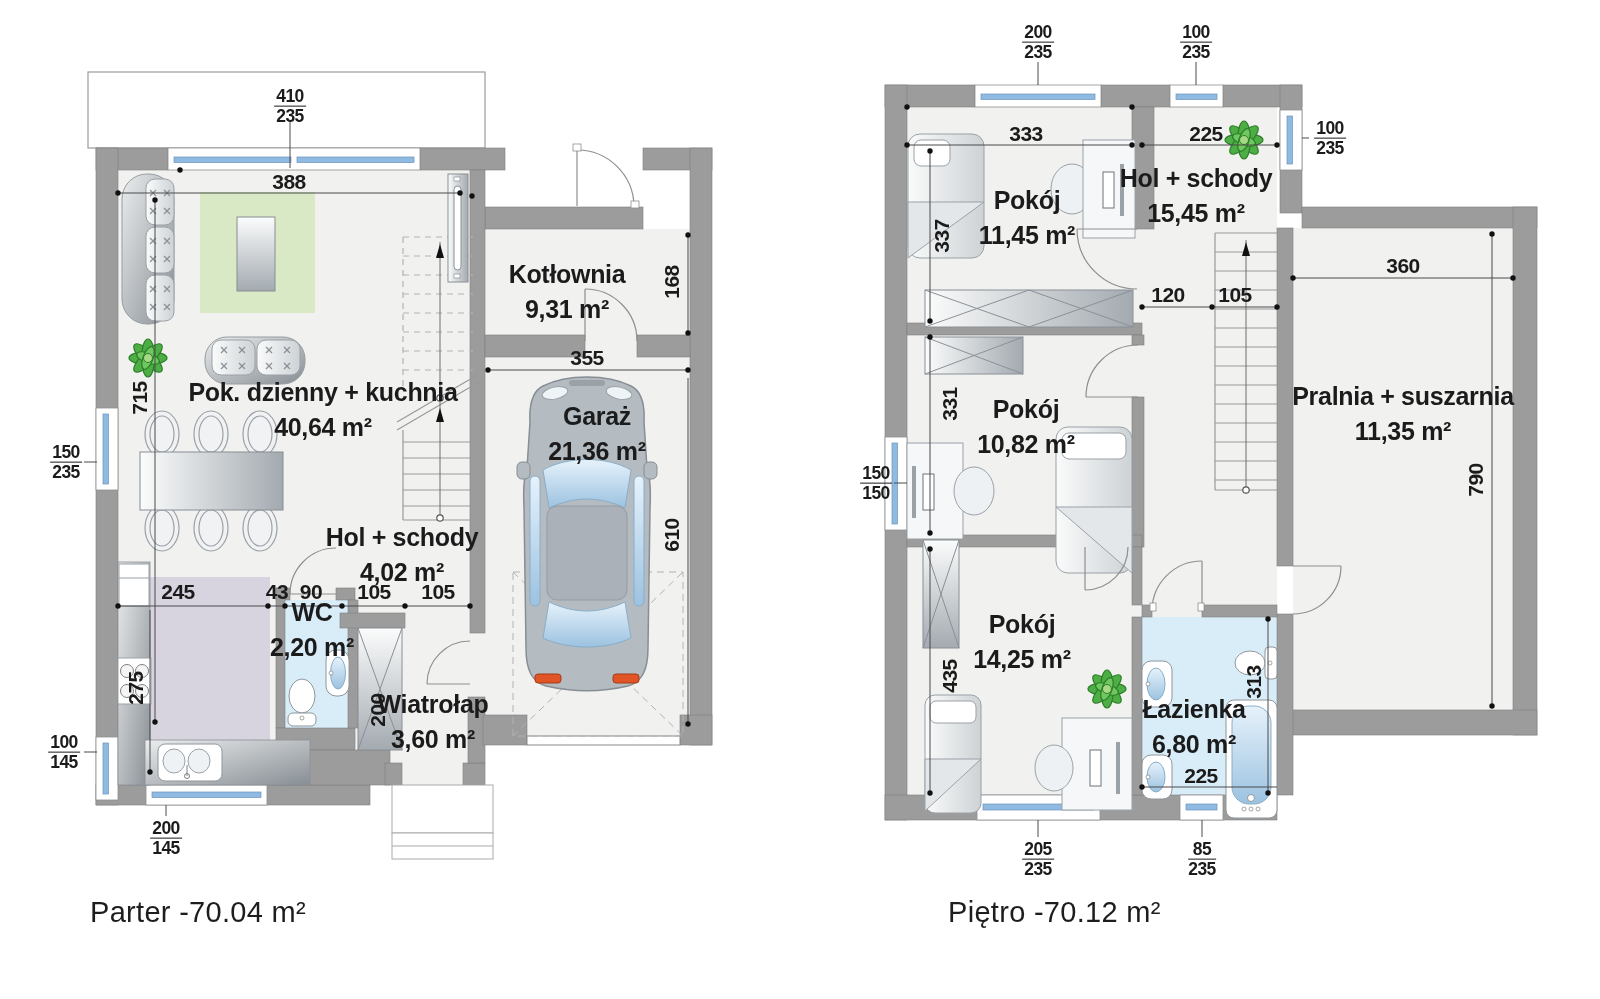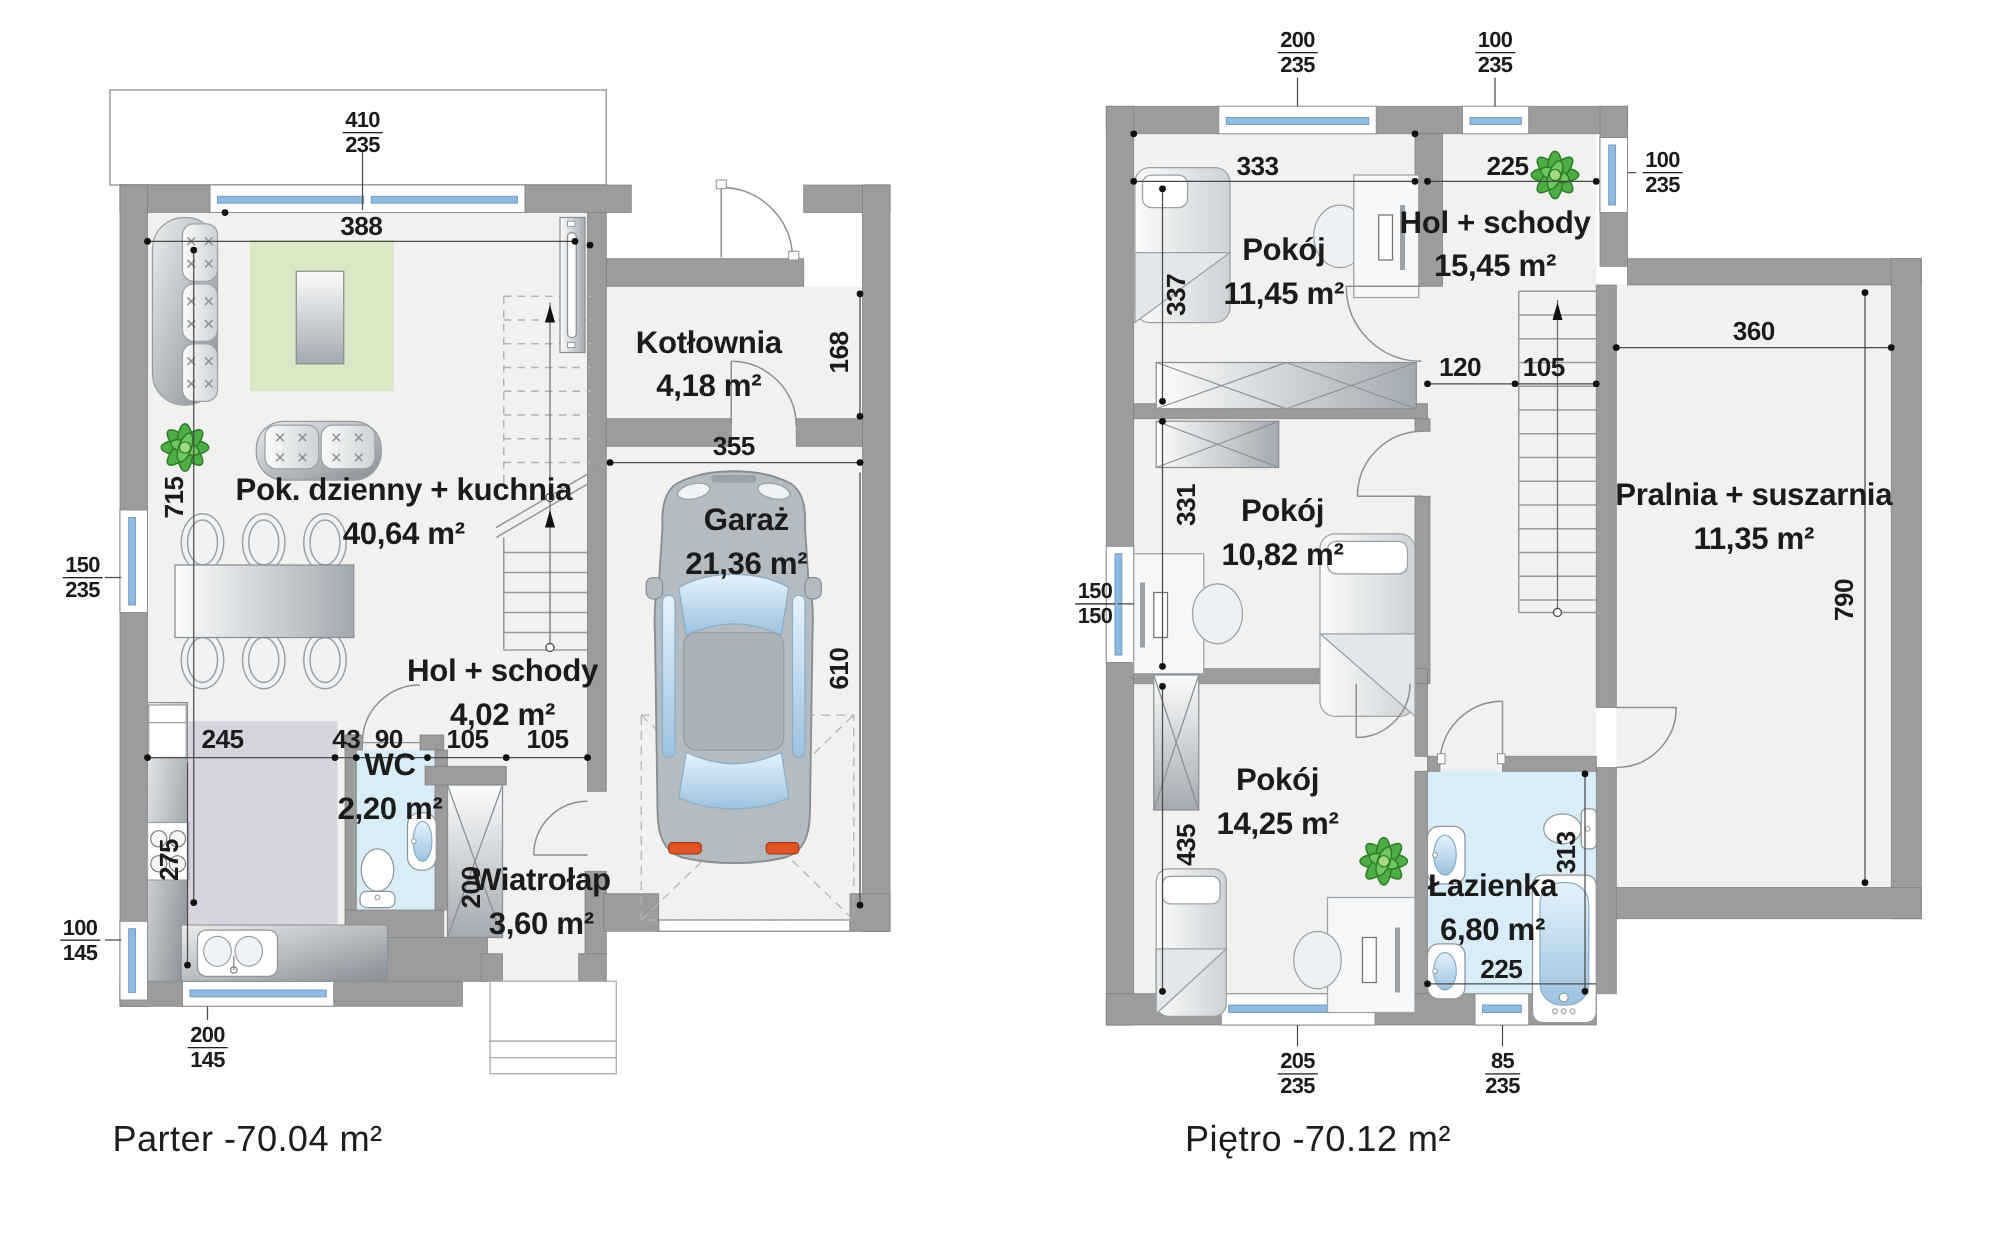--- a/index.html
+++ b/index.html
@@ -350,21 +350,21 @@
       <span class="num">200</span>
       <span class="den">145</span>
     </div>
 
     <div class="lbl room" style="left:283px;top:400px">
       <div>Pok. dzienny + kuchnia</div>
       <div>40,64 m²</div>
     </div>
     <div class="lbl room" style="left:527px;top:282px">
       <div>Kotłownia</div>
-      <div>4,18 m²</div>
+      <div>9,31 m²</div>
     </div>
     <div class="lbl room" style="left:557px;top:424px">
       <div>Garaż</div>
       <div>21,36 m²</div>
     </div>
     <div class="lbl room" style="left:362px;top:545px">
       <div>Hol + schody</div>
       <div>4,02 m²</div>
     </div>
     <div class="lbl room" style="left:272px;top:620px">
@@ -579,21 +579,21 @@
             <circle cx="642" cy="700" r="2.7"></circle>
           <circle cx="418" cy="613" r="2.7"></circle>
             <circle cx="418" cy="787" r="2.7"></circle>
           <circle cx="292" cy="781" r="2.7"></circle>
           <circle cx="57" cy="101" r="2.7"></circle>
             <circle cx="282" cy="101" r="2.7"></circle>
         </g>
       </g>
     </svg>
 
-    <div class="lbl dim" style="left:156px;top:128px">333</div>
+    <div class="lbl dim" style="left:176px;top:128px">333</div>
     <div class="lbl dim" style="left:356px;top:128px">225</div>
     <div class="lbl dim rot" style="left:92px;top:230px">337</div>
     <div class="lbl dim" style="left:318px;top:289px">120</div>
     <div class="lbl dim" style="left:385px;top:289px">105</div>
     <div class="lbl dim" style="left:553px;top:260px">360</div>
     <div class="lbl dim rot" style="left:100px;top:398px">331</div>
     <div class="lbl dim rot" style="left:626px;top:474px">790</div>
     <div class="lbl dim rot" style="left:100px;top:670px">435</div>
     <div class="lbl dim rot" style="left:404px;top:676px">313</div>
     <div class="lbl dim" style="left:351px;top:770px">225</div>

